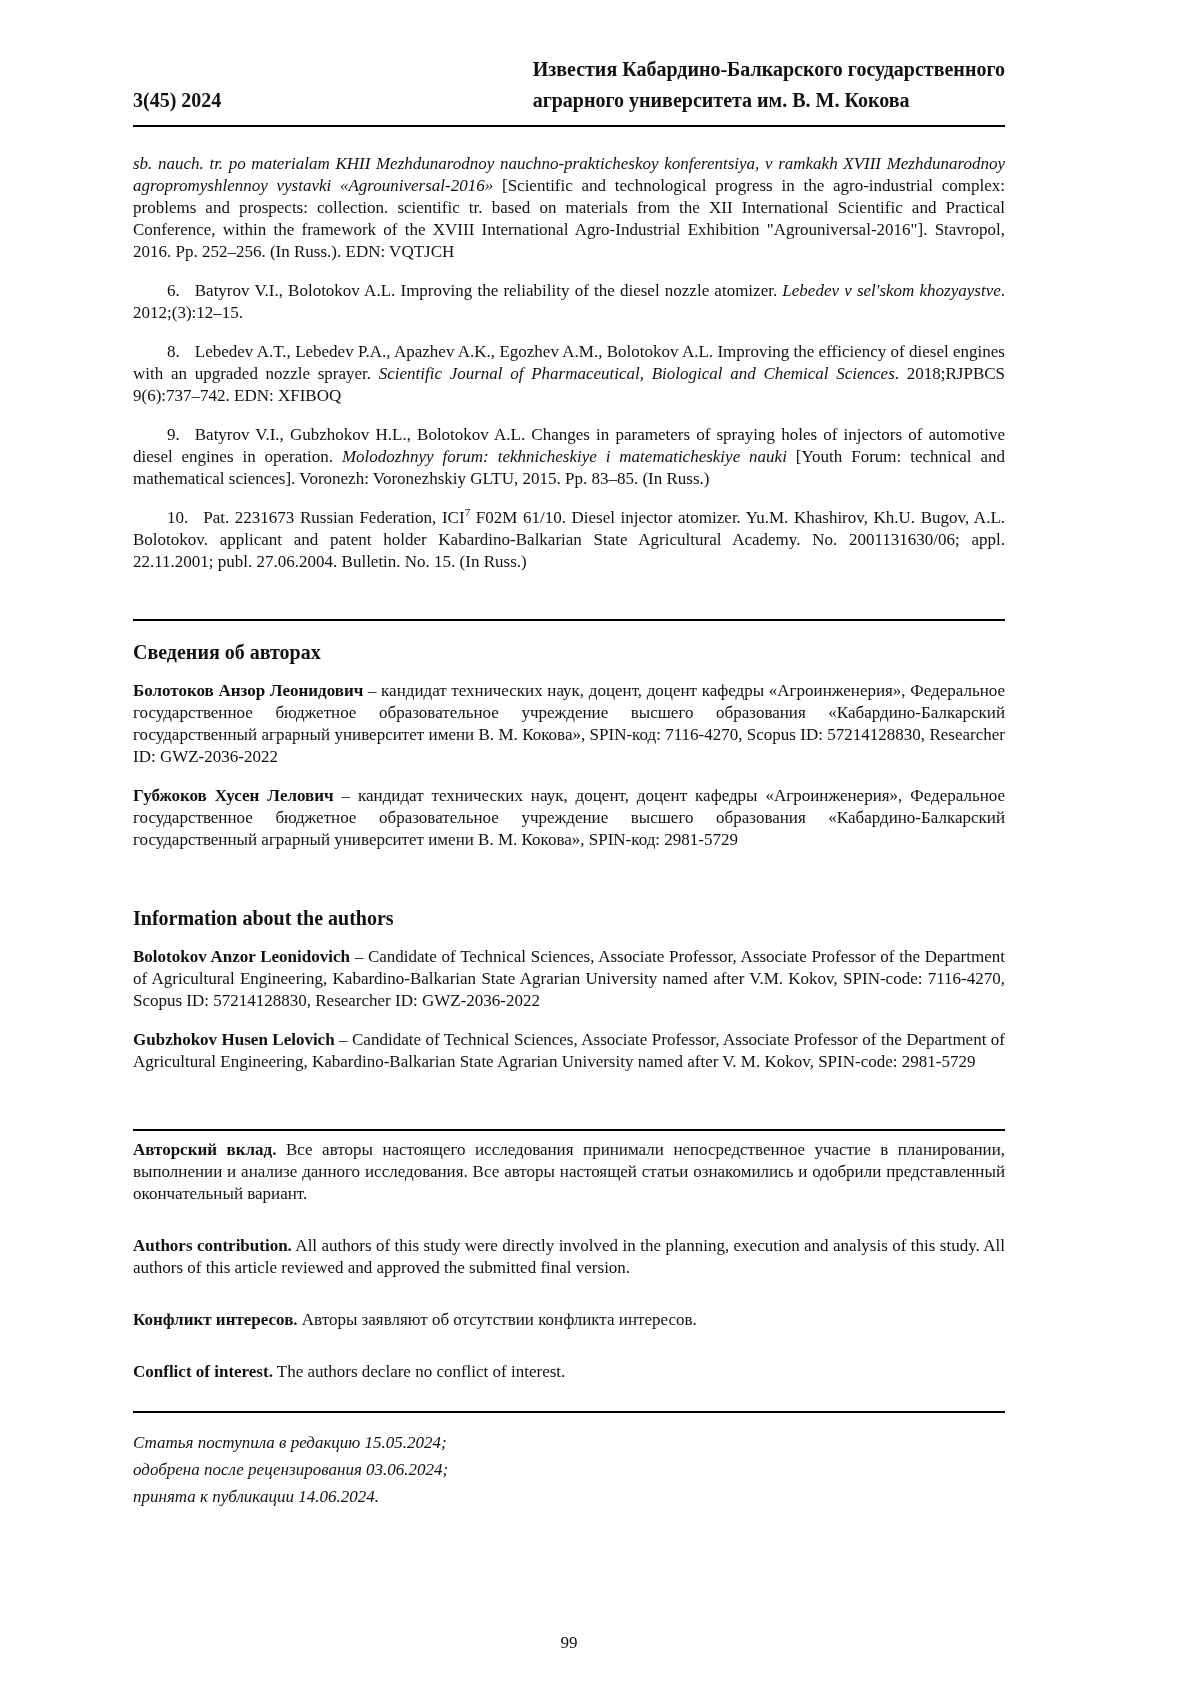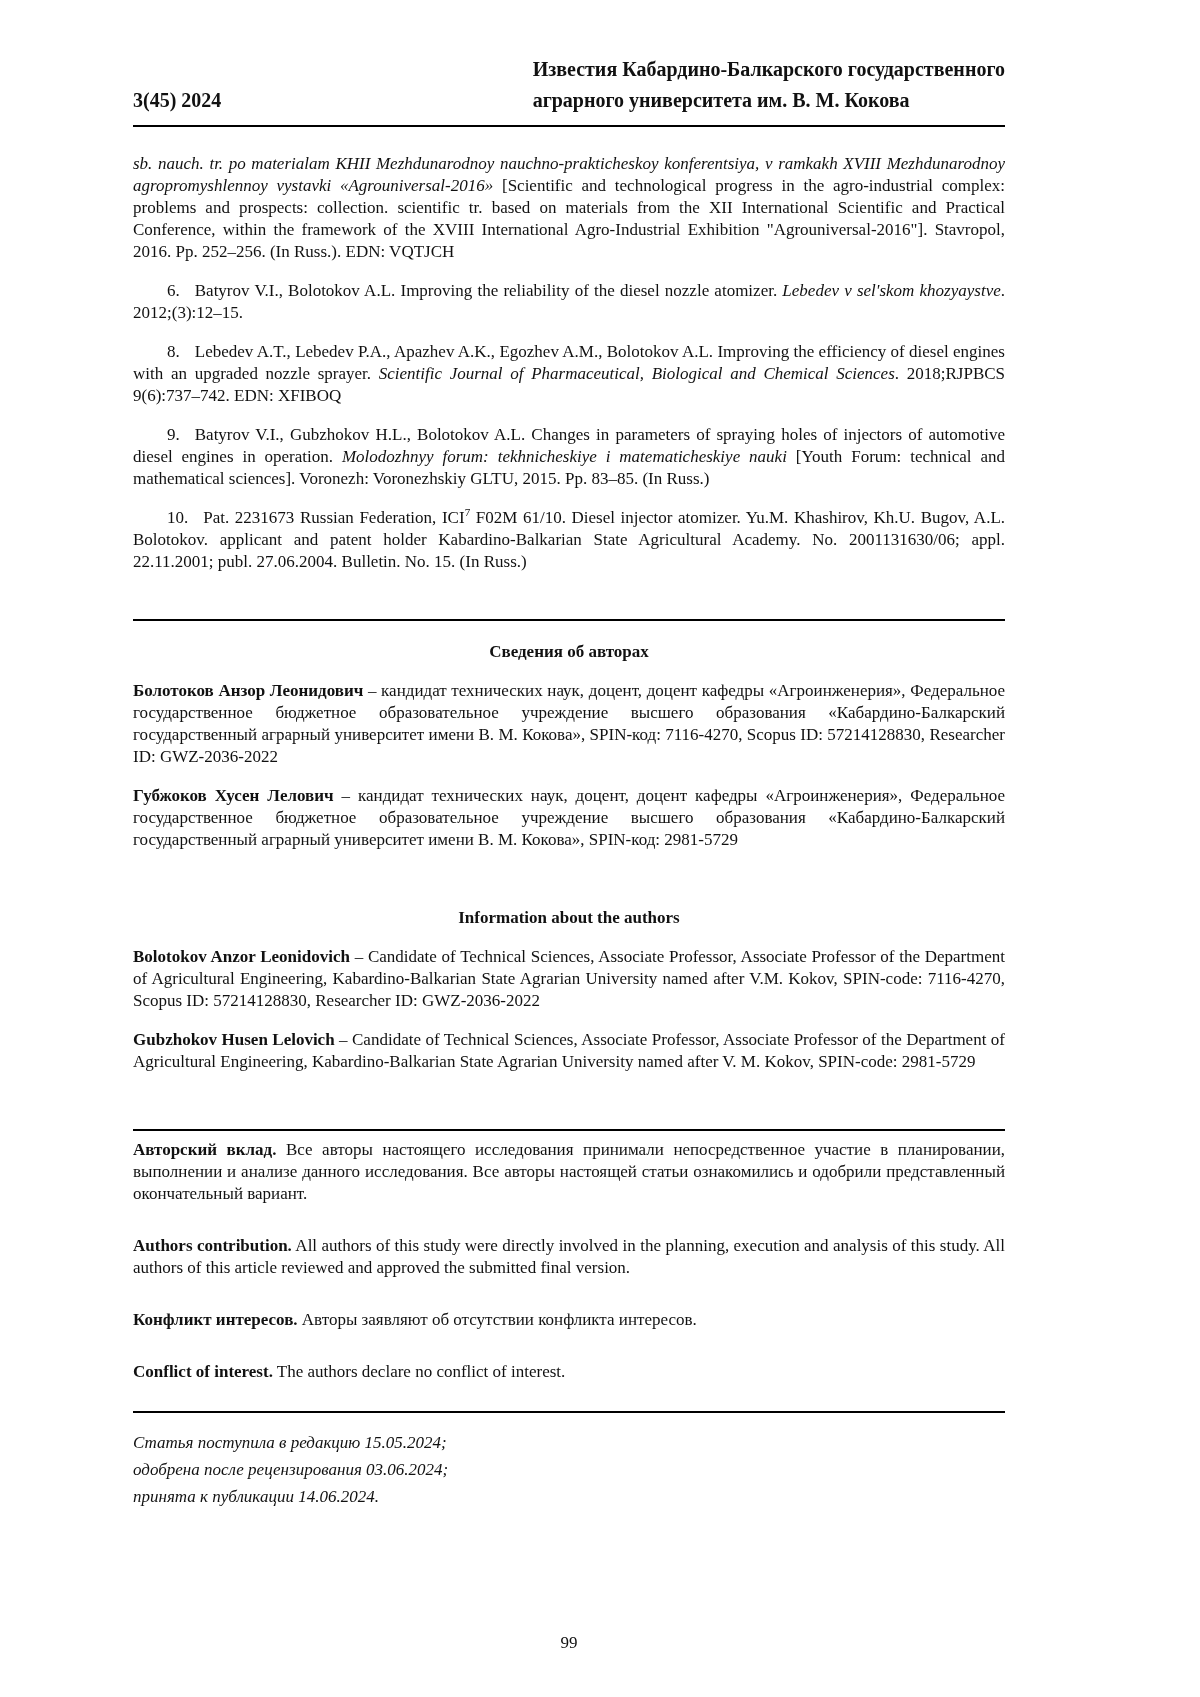--- a/index.html
+++ b/index.html
@@ -23,21 +23,21 @@
 
   .body-text { font-size: 17px; line-height: 22px; text-align: justify; margin-top: 12px; }
   .refs { margin-top: 26px; }
   .ref { text-indent: 34px; }
   .ref-cont { text-indent: 0; }
   .num { margin-right: 15px; }
   .i { font-style: italic; }
   .b { font-weight: bold; }
   sup.sup { font-size: 11px; line-height: 0; }
 
-  .section-heading { font-size: 17px; line-height: 22px; font-weight: bold; text-align: center; margin-top: 20px; }
+  .section-heading { font-size: 20px; line-height: 22px; font-weight: bold; margin-top: 20px; }
   .heading-en { margin-top: 56px; }
   .author-para { margin-top: 17px; }
   .author-para + .author-para { margin-top: 8px; }
 
   .statement { margin-top: 30px; }
   .statement-first { margin-top: 8px; }
 
   .dates { display: flex; margin-top: 16px; font-style: italic; font-size: 17px; line-height: 27px; }
   .dates-col-ru { width: 56%; }
   .dates-col-en { width: 44%; }

